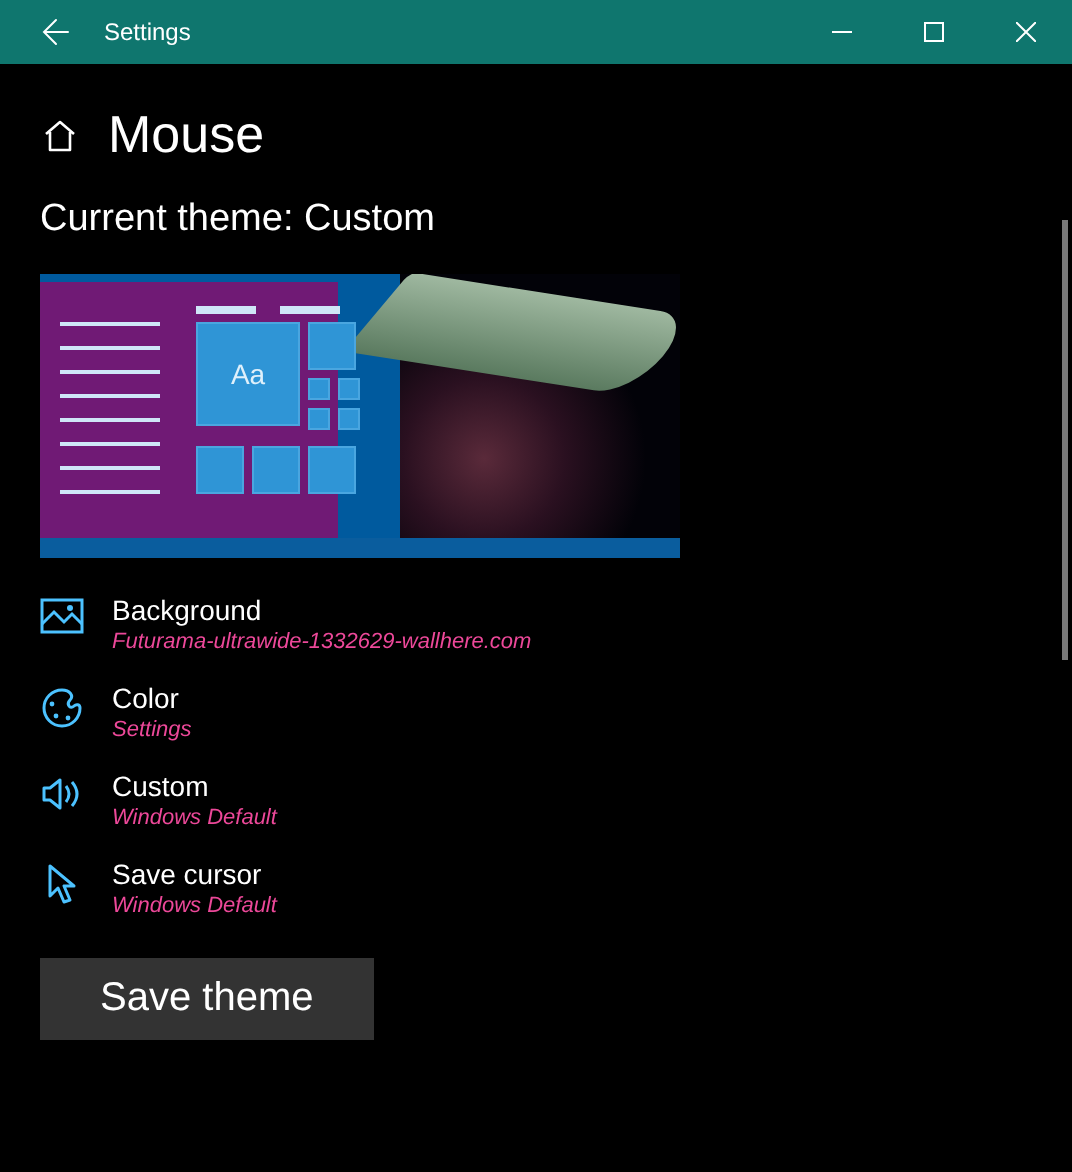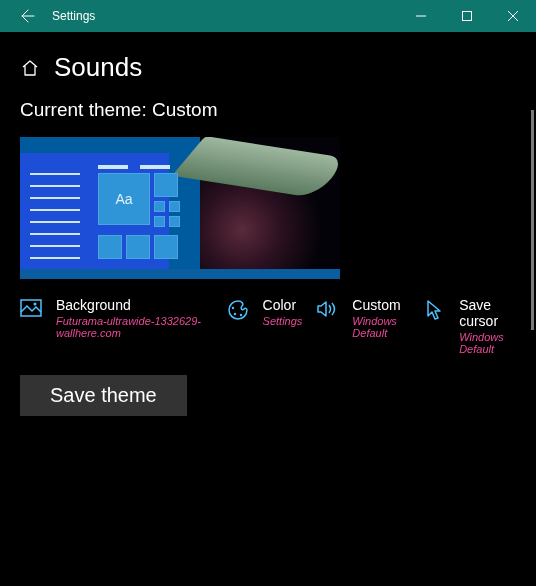--- a/index.html
+++ b/index.html
@@ -86,23 +86,23 @@
     border-radius: 4px 20px 20px 4px;
   }
   .preview-taskbar {
     position: absolute;
     left: 0; right: 0; bottom: 0;
     height: 10px;
     background: #0a5d9e;
   }
   .preview-start {
     position: absolute;
-    left: 0; top: 16px; bottom: 10px;
+    left: 0; top: 4px; bottom: 10px;
     width: 149px;
-    background: #1d4ed8;
+    background: #701a75;
   }
   .preview-left {
     position: absolute;
     left: 10px; top: 20px;
     width: 50px;
   }
   .preview-left span {
     display: block;
     height: 2px;
     background: #cfe6f7;
@@ -121,20 +121,21 @@
   .tile {
     background: #2f95d6;
     border: 1px solid #4aa6e0;
   }
   .tile.lg { width: 52px; height: 52px; display:flex; align-items:center; justify-content:center; color:#dff0fb; font-size:14px; }
   .tile.md { width: 30px; height: 4px; background:#cfe6f7; border:none; }
   .tile.sm { width: 24px; height: 24px; }
   .tile.xs { width: 11px; height: 11px; }
   .list {
     display: flex;
+    flex-direction: column;
     gap: 14px;
     margin-bottom: 20px;
   }
   .item {
     display: flex;
     align-items: flex-start;
     gap: 14px;
     cursor: pointer;
   }
   .item .icon {
@@ -202,21 +203,21 @@
     </div>
   </div>
 </div>
 
 <div class="header">
   <div class="home">
     <svg width="18" height="18" viewBox="0 0 18 18">
         <path d="M2 8 L9 2 L16 8 M4 7 V16 H14 V7" stroke="#fff" stroke-width="1.3" fill="none" stroke-linejoin="round"></path>
       </svg>
   </div>
-  <h1>Sounds</h1>
+  <h1>Mouse</h1>
 </div>
 
 <div class="content">
   <div class="current">Current theme: Custom</div>
 
   <div class="preview">
     <div class="preview-wall"></div>
     <div class="preview-start">
       <div class="preview-left">
         <span></span>

